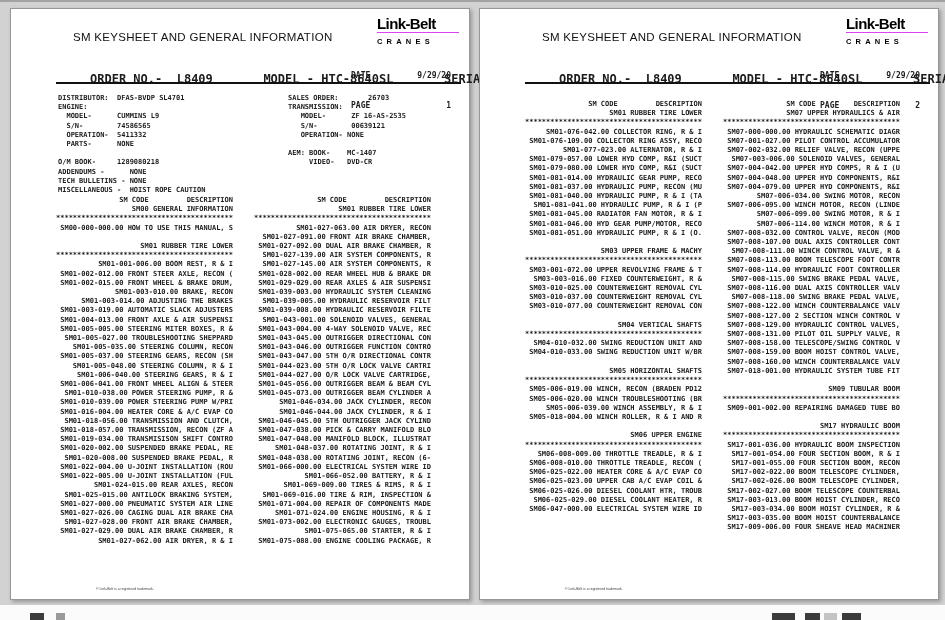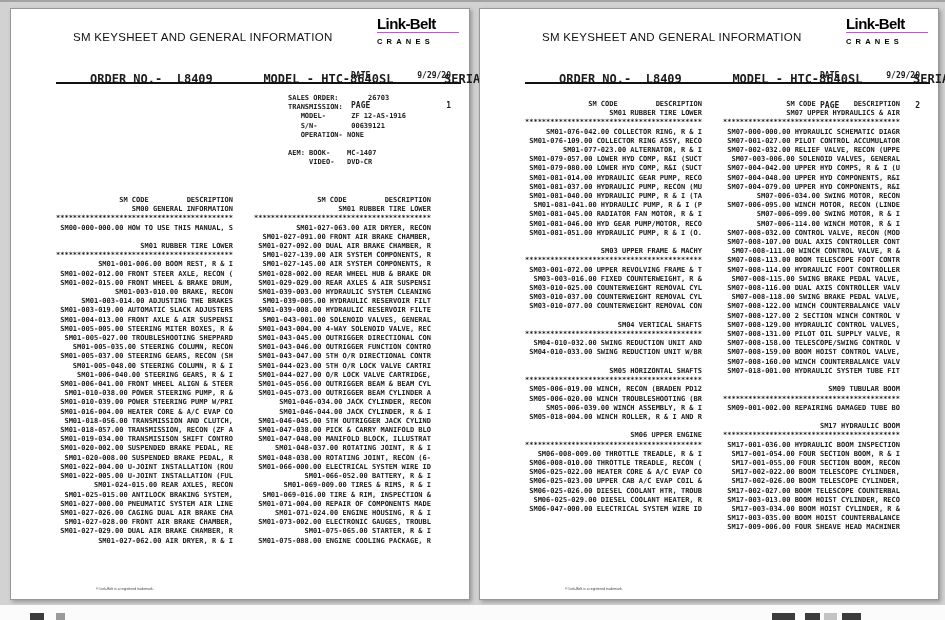--- a/index.html
+++ b/index.html
@@ -52,23 +52,34 @@
     </div>
     <div class="meta-row">
       <span class="meta-label">PAGE</span>
       <span class="meta-value">1</span>
     </div>
   </div>
 
   <div class="order-line mono">ORDER NO.-  L8409       MODEL - HTC-8640SL       SERIAL NO. - L8L1-6703</div>
   <div class="order-rule"></div>
 
+  <div class="info-block info-left mono">DISTRIBUTOR:  DFAS-BVDP SL4701
+ENGINE:
+  MODEL-      CUMMINS L9
+  S/N-        74586565
+  OPERATION-  5411332
+  PARTS-      NONE
+
+O/M BOOK-     1289080218
+ADDENDUMS -      NONE
+TECH BULLETINS - NONE
+MISCELLANEOUS -  HOIST ROPE CAUTION</div>
   <div class="info-block info-right mono">SALES ORDER:       26703
 TRANSMISSION:
-   MODEL-      ZF 12-AS-1916
+   MODEL-      ZF 16-AS-2535
    S/N-        00639121
    OPERATION- NONE
 
 AEM: BOOK-    MC-1407
      VIDEO-   DVD-CR</div>
 
   <div class="listing listing-p1 col-a mono">SM CODE         DESCRIPTION
 SM00 GENERAL INFORMATION
 ******************************************
 SM00-000-000.00 HOW TO USE THIS MANUAL, S

